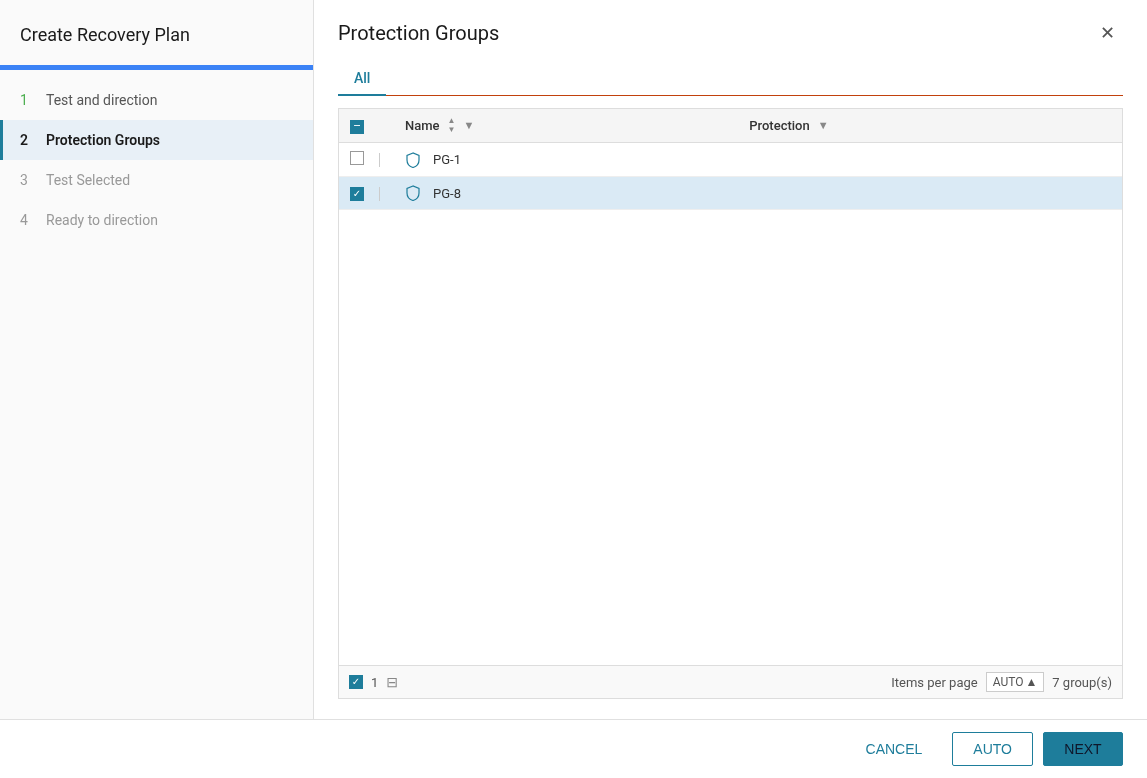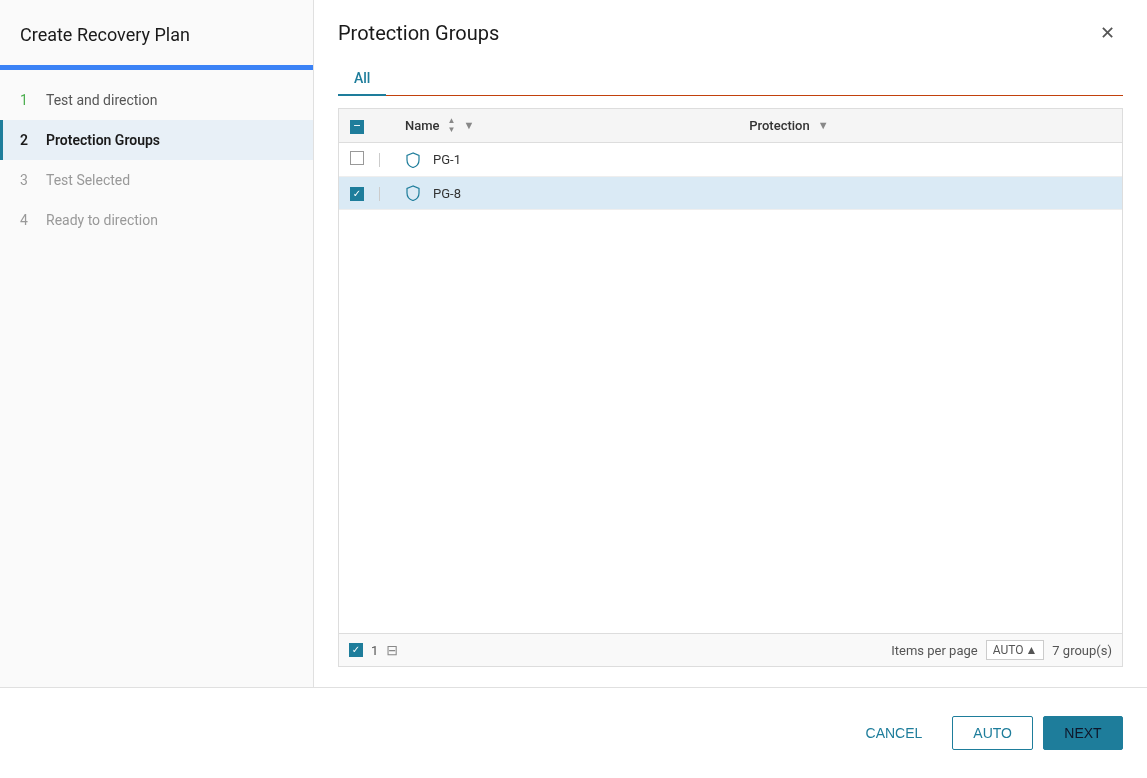--- a/index.html
+++ b/index.html
@@ -275,21 +275,21 @@
       padding: 2px 6px;
       background: #fff;
       font-size: 12px;
       cursor: pointer;
     }
     
     .modal-footer {
       display: flex;
       justify-content: flex-end;
       align-items: center;
-      padding: 28px 24px;
+      padding: 12px 24px;
       gap: 10px;
       border-top: 1px solid #e0e0e0;
       background: #fff;
     }
     .btn {
       padding: 8px 20px;
       font-size: 14px;
       cursor: pointer;
       border-radius: 2px;
       font-weight: 500;

